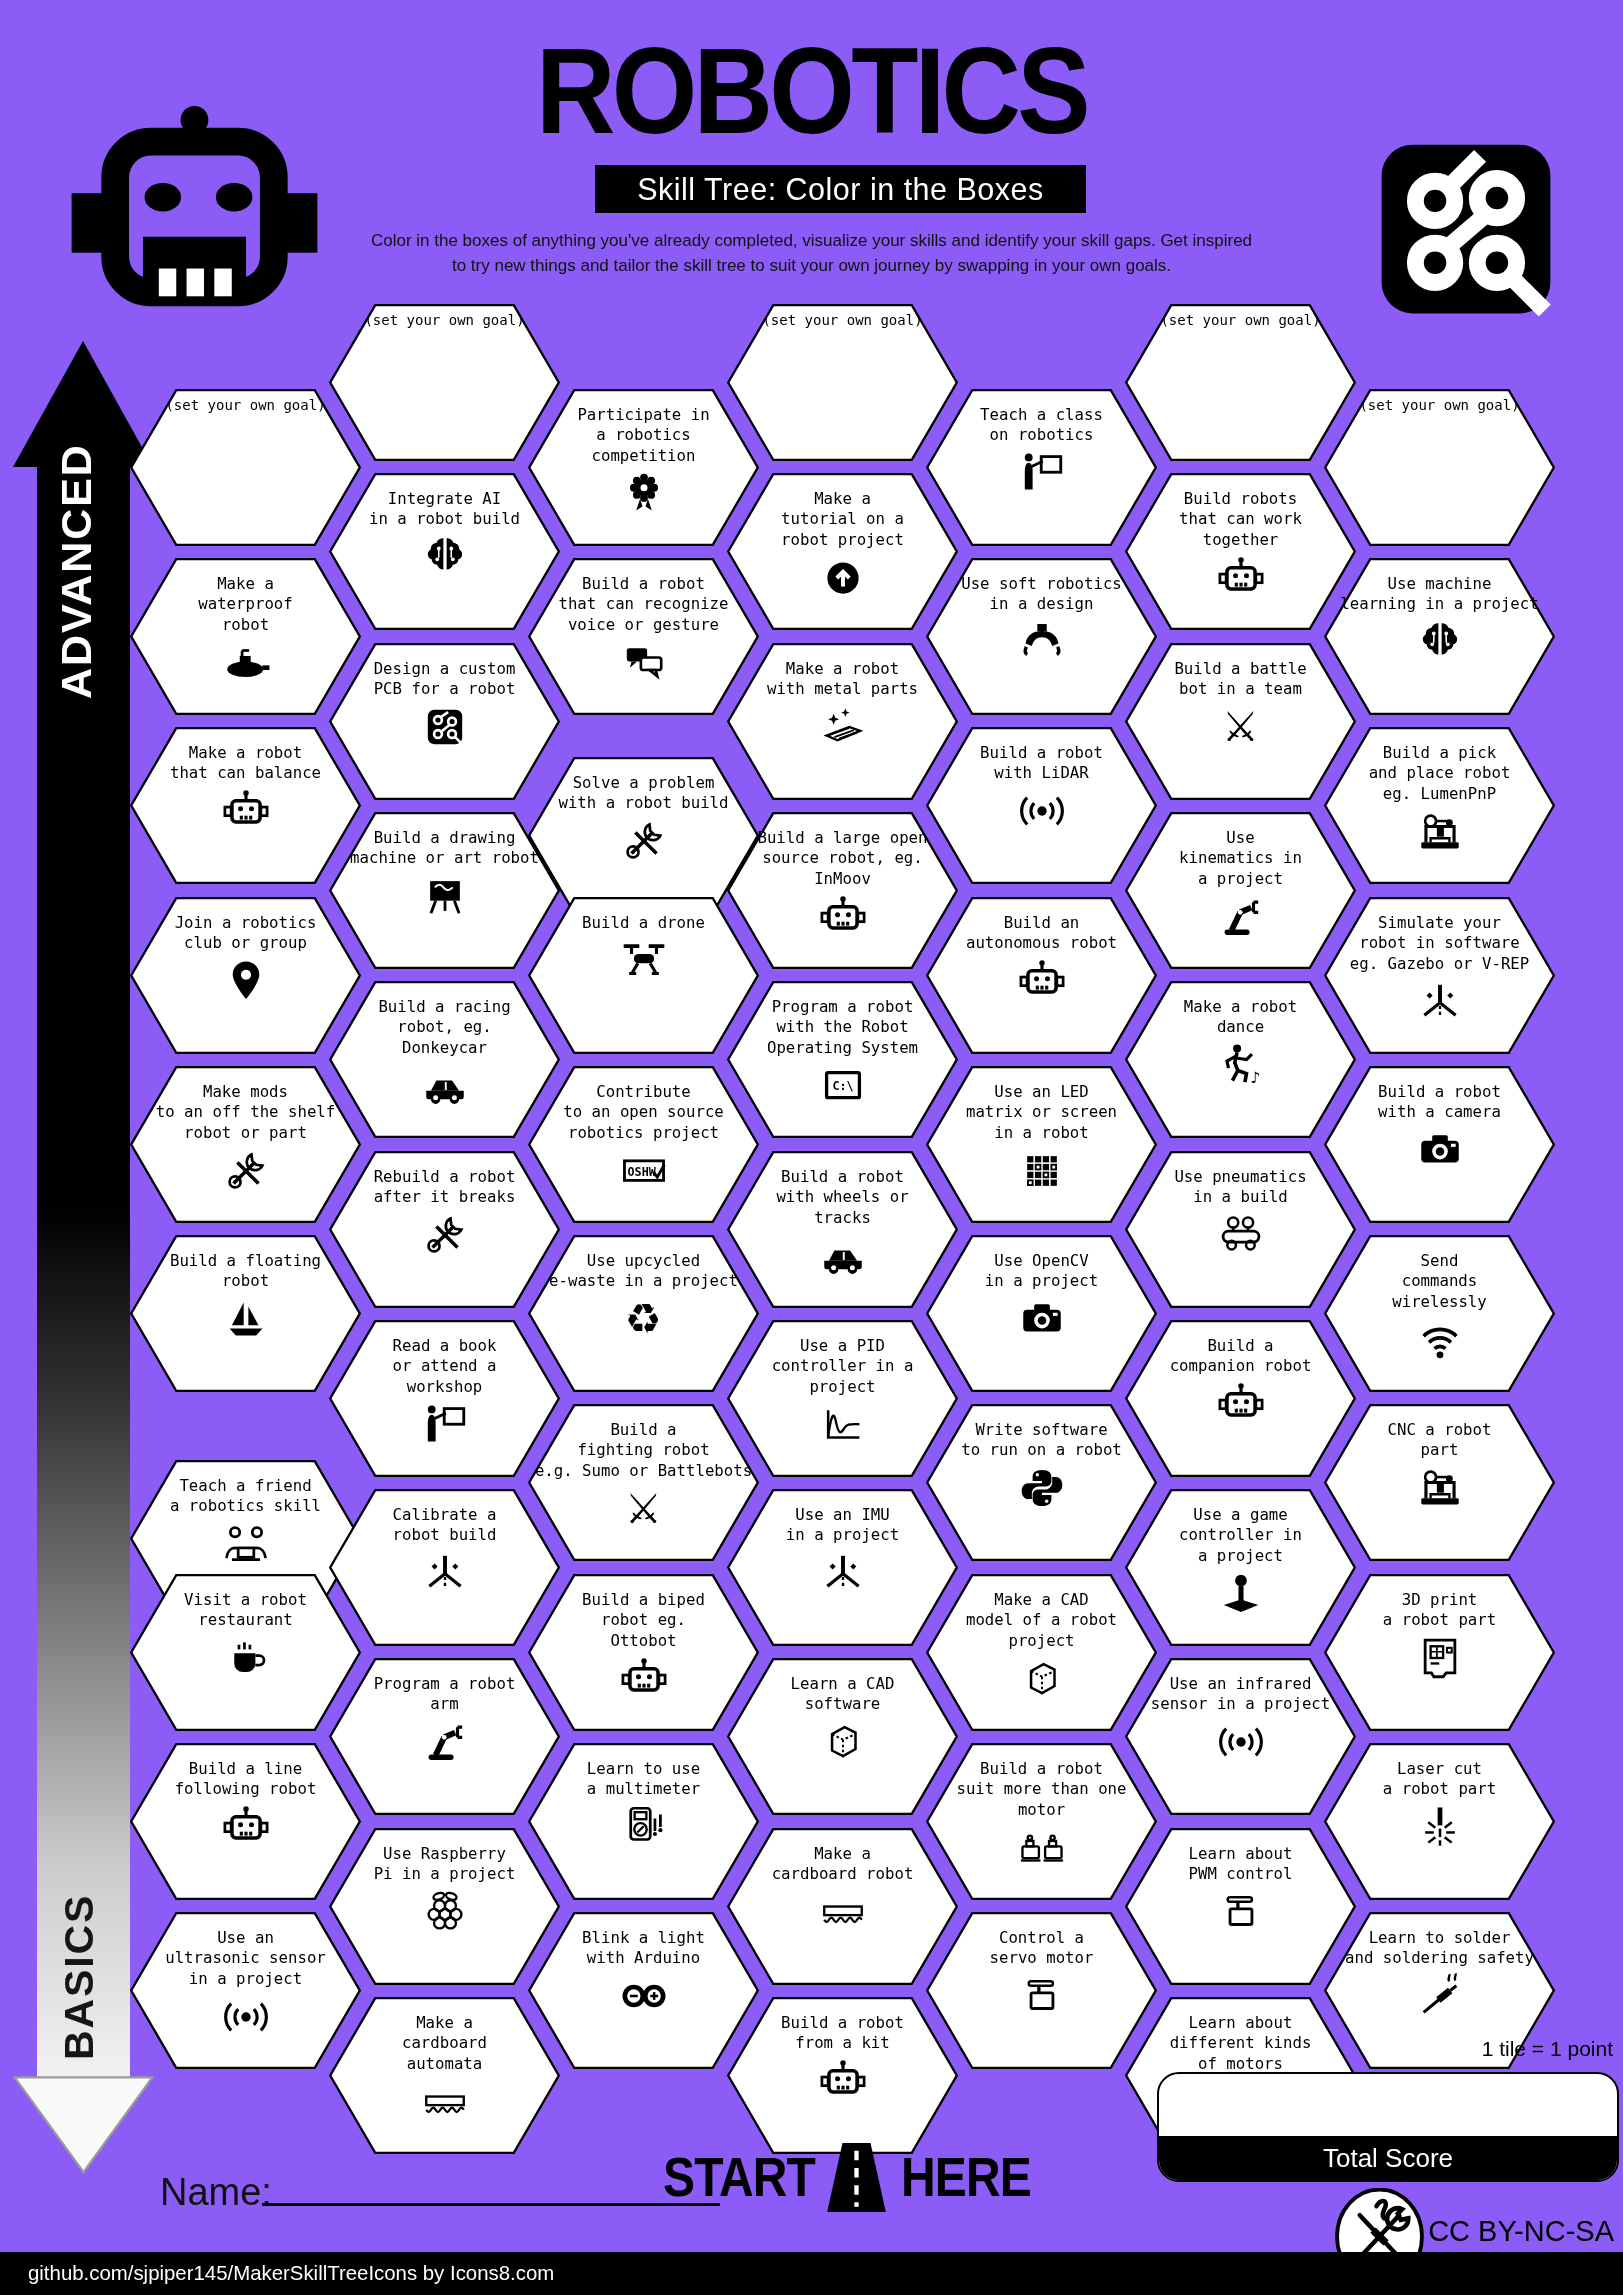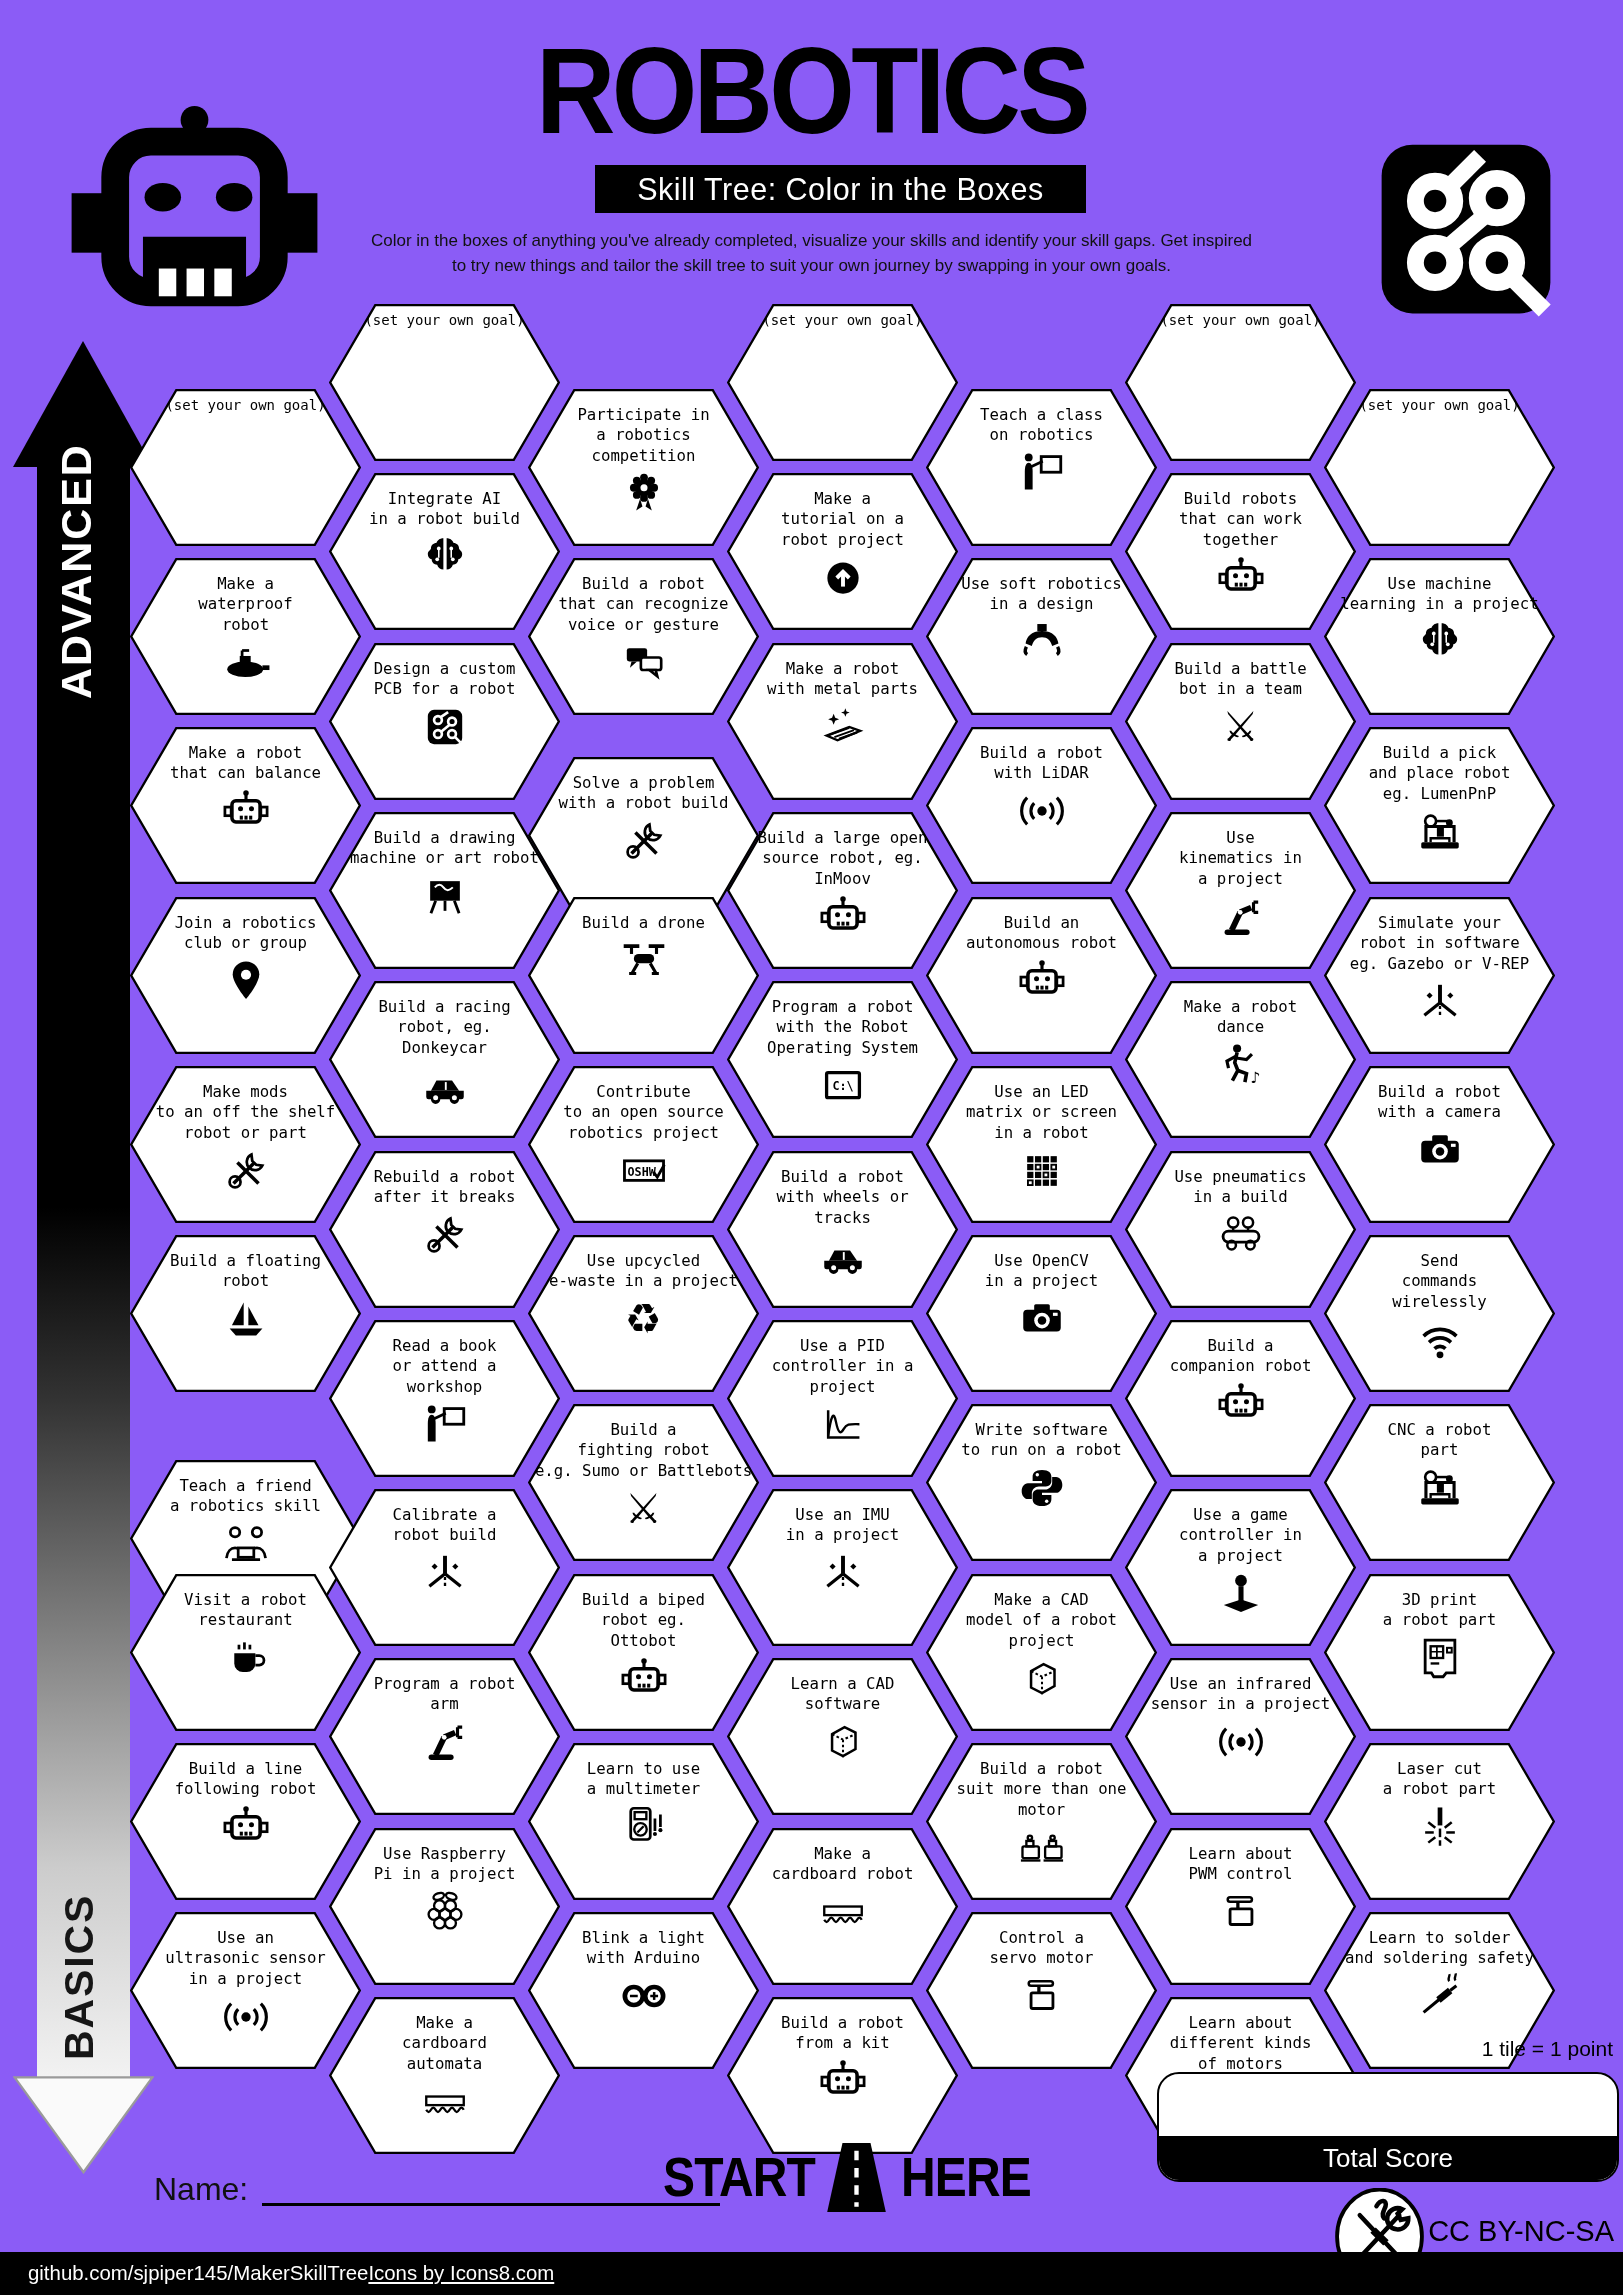--- a/index.html
+++ b/index.html
@@ -30,34 +30,34 @@
   .hex-content{position:absolute;left:0;top:0;width:231px;height:157px;
     display:flex;flex-direction:column;align-items:center;padding-top:15.7px;box-sizing:border-box;}
   .hex-label{font-family:"DejaVu Sans Mono","Liberation Mono",monospace;
     font-size:15.7px;line-height:20.4px;text-align:center;letter-spacing:0px;color:#000;}
   .hex-goal .hex-content{padding-top:5.6px;}
   .hex-goal .hex-label{font-size:14px;}
   .hex-icon{margin-top:1.9px;height:52px;display:flex;align-items:center;justify-content:center;}
   .hex-icon .glyph{font-family:"DejaVu Sans",sans-serif;font-size:41px;line-height:48px;}
   
   .start-word{top:2150px;font-size:48px;font-weight:900;letter-spacing:-0.9px;transform:scaleY(1.15);}
-  .name-label{left:154px;top:2171px;font-size:32px;color:#111;}
+  .name-label{left:160px;top:2171px;font-size:38px;color:#111;}
   .name-line{left:262px;top:2203px;width:458px;border-bottom:3.2px solid #000;}
   .tile-note{left:1155px;top:2037px;width:458px;text-align:right;font-size:21px;}
   .score-box{left:1157px;top:2072px;width:458px;height:106px;border:2.3px solid #000;
      border-radius:22px;overflow:hidden;background:#fff;}
   .score-bar{position:absolute;left:0;right:0;bottom:0;height:44px;background:#000;
      display:flex;align-items:center;justify-content:center;}
   .score-bar span{color:#fff;font-size:26px;font-weight:500;}
   .license{left:1406px;top:2215px;width:208px;text-align:right;font-size:29px;font-weight:500;}
   .bottom-bar{left:0;top:2252px;width:1623px;height:43px;background:#000;
      display:flex;align-items:center;}
   .bottom-bar .gh{color:#fff;font-size:20.4px;margin-left:28px;flex:0 0 auto;}
   .bottom-bar .made{color:#fff;font-size:25px;font-weight:700;letter-spacing:0.5px;flex:1;text-align:center;}
-  .bottom-bar .credit{color:#fff;font-size:20.4px;margin-right:26px;flex:0 0 auto;text-decoration:underline;}
+  .bottom-bar .credit{color:#fff;font-size:20.4px;margin-right:26px;flex:0 0 auto;}
 </style>
 </head>
 <body>
 
 <div class="page">
 
   <svg class="abs" style="left:65px;top:106px" width="259" height="222" viewBox="0 0 64 56">
     <line x1="32" y1="1" x2="32" y2="10" stroke="#000" stroke-width="5"></line>
     <circle cx="32" cy="3.5" r="3.5" fill="#000"></circle>
     <rect x="12" y="9" width="40" height="38" rx="9" fill="none" stroke="#000" stroke-width="7"></rect>

